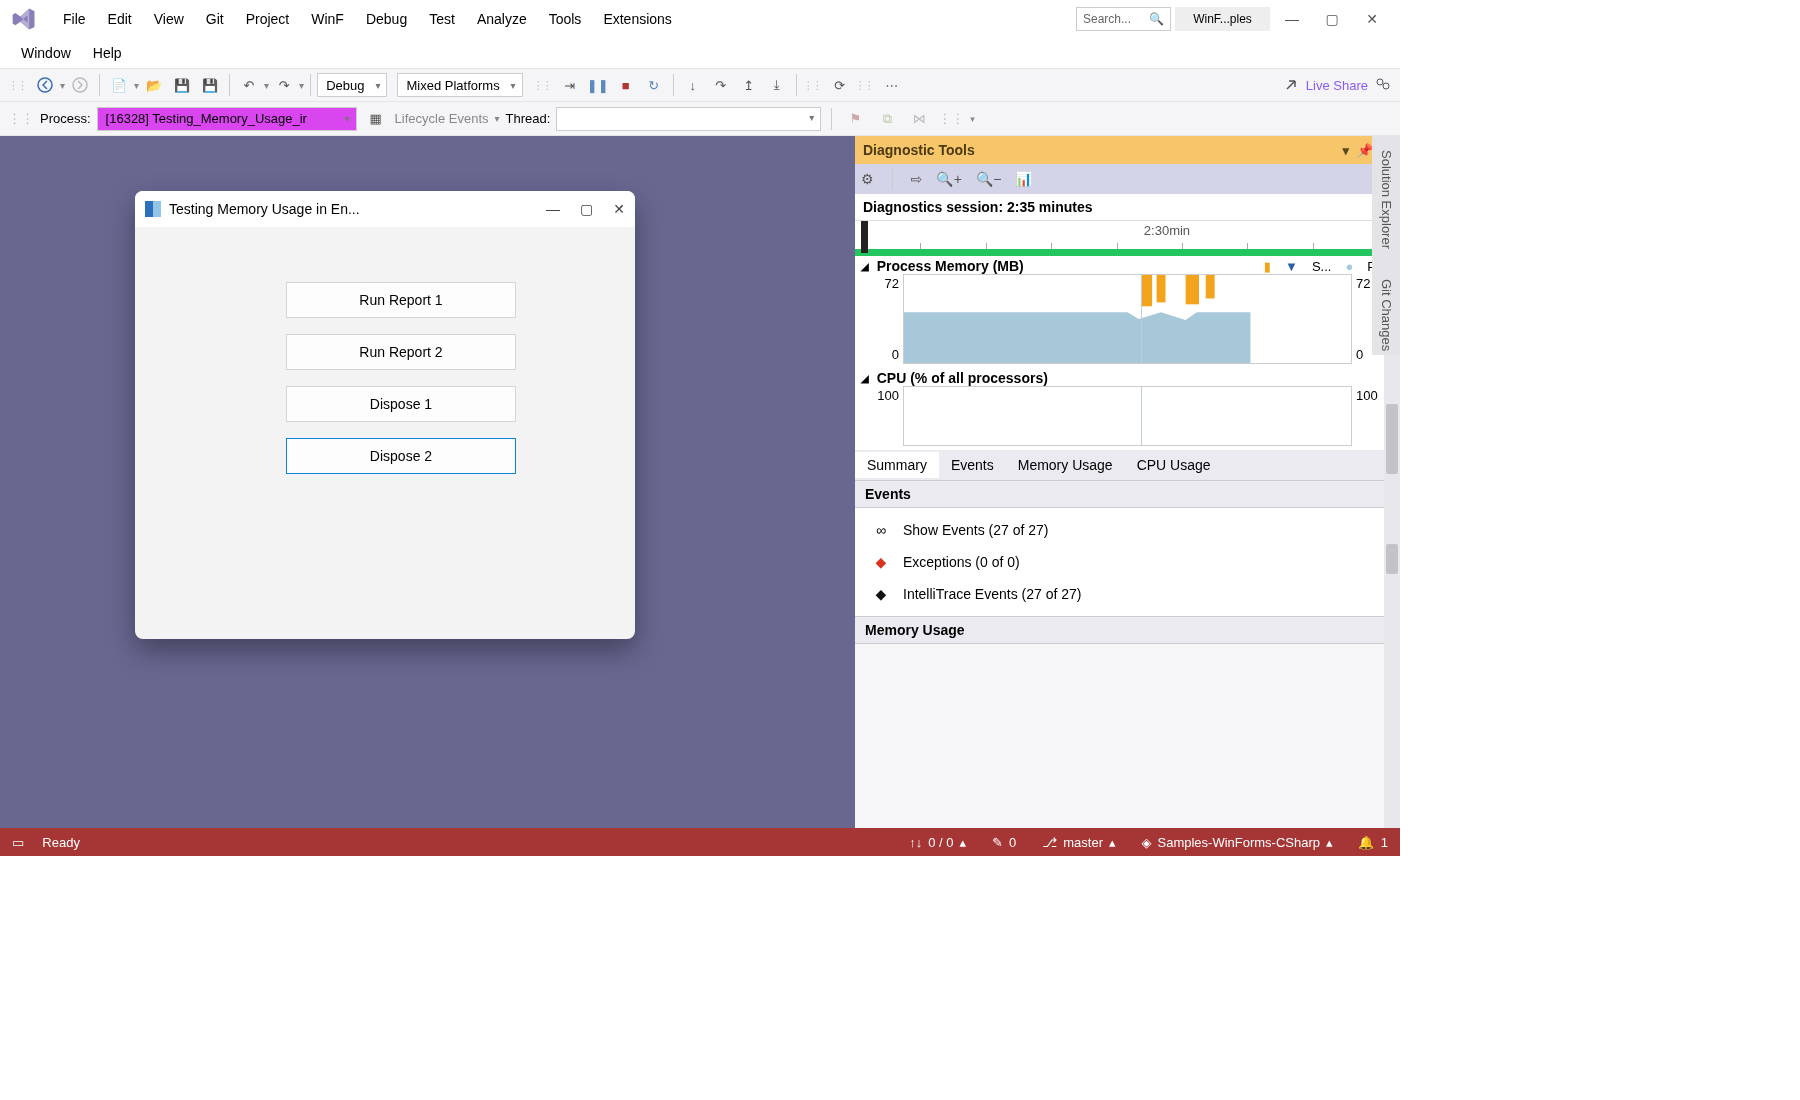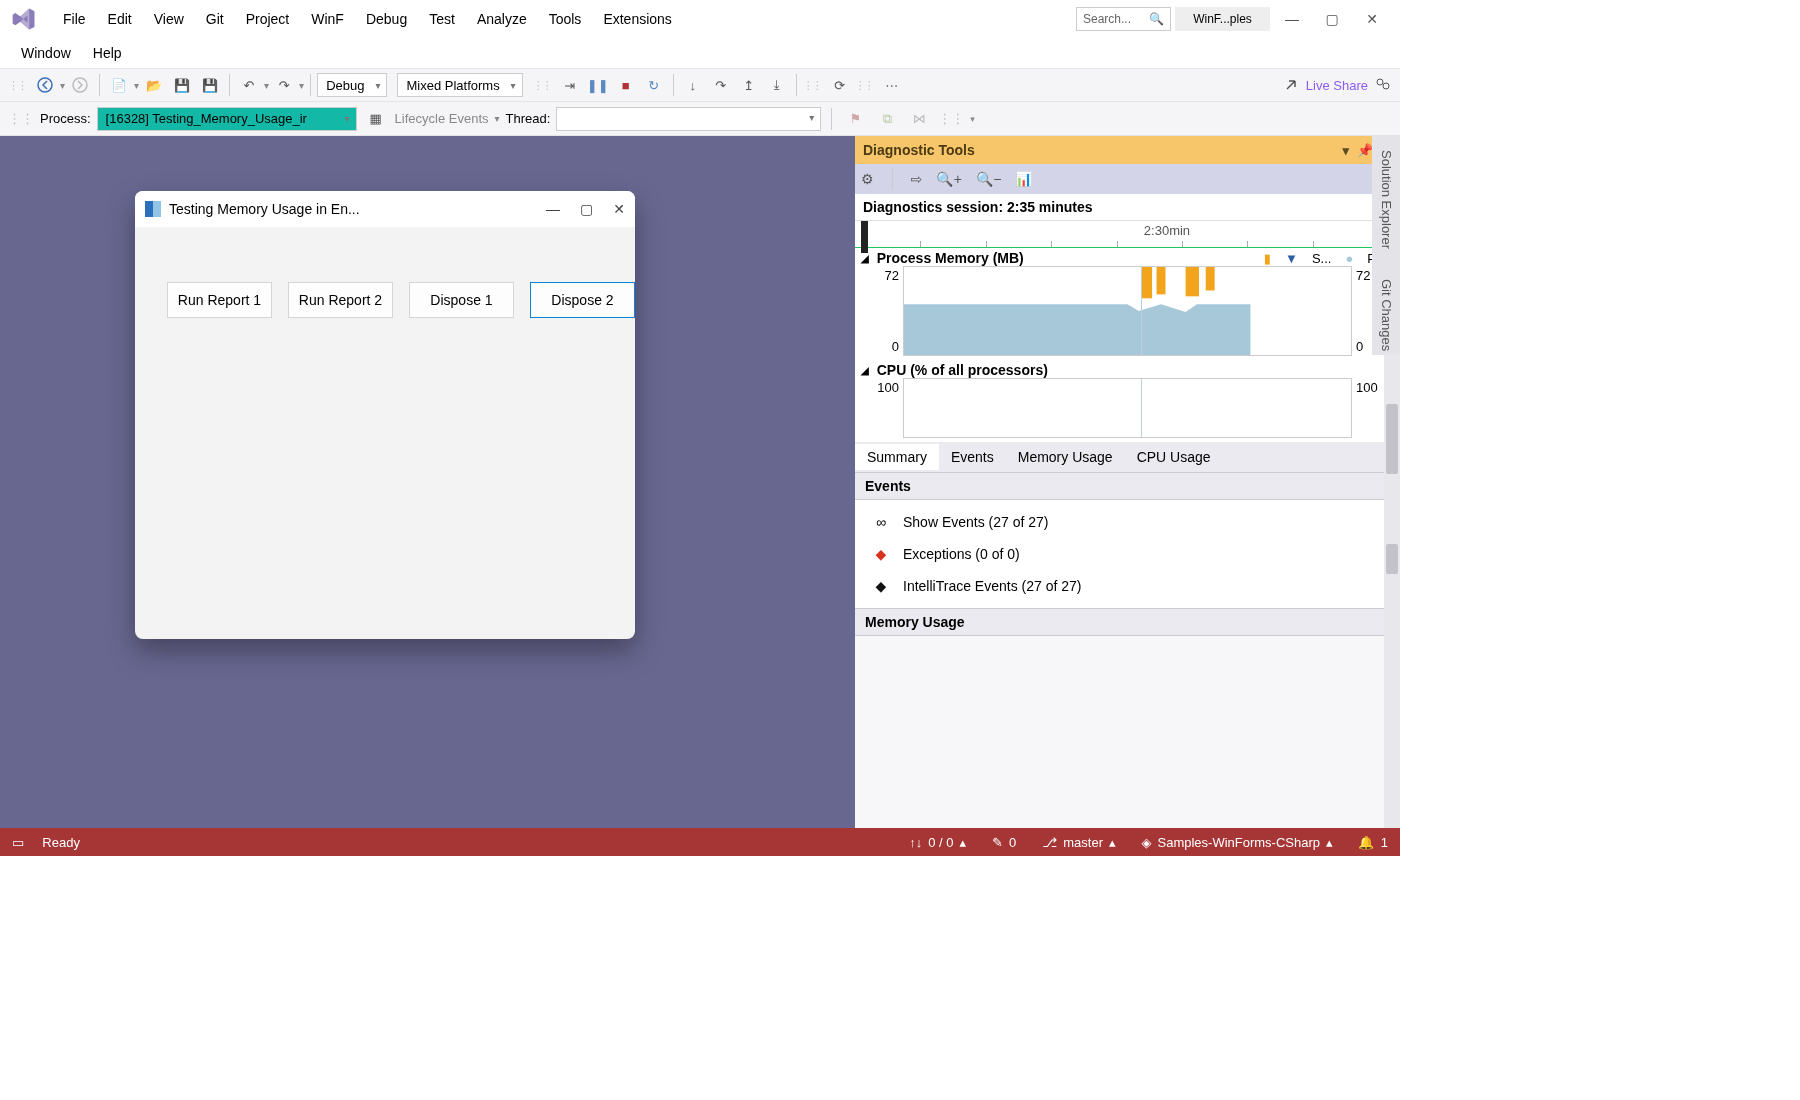--- a/index.html
+++ b/index.html
@@ -19,45 +19,45 @@
 
 .toolbar { height:34px; background:#f5f5f7; border-top:1px solid #e5e5e8; border-bottom:1px solid #e5e5e8; display:flex; align-items:center; padding:0 8px; font-size:13px; gap:2px; }
 .tb-btn { width:26px; height:26px; display:flex; align-items:center; justify-content:center; color:#555; }
 .tb-sep { width:1px; height:22px; background:#ccc; margin:0 4px; }
 .tb-select { height:24px; border:1px solid #ccc; background:#fff; padding:0 22px 0 8px; font-size:13px; position:relative; display:flex; align-items:center; }
 .tb-select::after { content:"▾"; position:absolute; right:6px; color:#777; font-size:10px; }
 .toolbar .grip { color:#bbb; font-size:11px; letter-spacing:-2px; margin-right:4px; }
 .tb-right { margin-left:auto; display:flex; align-items:center; gap:6px; color:#8b5cf6; }
 
 .toolbar2 { height:34px; background:#f5f5f7; border-bottom:1px solid #e5e5e8; display:flex; align-items:center; padding:0 8px; font-size:13px; gap:6px; }
-.process-select { border:1px solid #ccc; background:#14b8a6; height:24px; padding:0 22px 0 8px; font-size:13px; min-width:260px; position:relative; display:flex; align-items:center; }
+.process-select { border:1px solid #ccc; background:#d946ef; height:24px; padding:0 22px 0 8px; font-size:13px; min-width:260px; position:relative; display:flex; align-items:center; }
 .process-select::after { content:"▾"; position:absolute; right:6px; color:#777; font-size:10px; }
 .thread-select { border:1px solid #ccc; background:#fff; height:24px; width:265px; position:relative; }
 .thread-select::after { content:"▾"; position:absolute; right:6px; top:4px; color:#777; font-size:10px; }
 
 
 .workspace { position:absolute; top:136px; left:0; right:0; bottom:28px; background:#686790; }
 
 
 .appwin { position:absolute; left:135px; top:55px; width:500px; height:448px; background:#f3f3f3; border-radius:8px; box-shadow:0 12px 28px rgba(0,0,0,0.35); }
 .appwin-title { height:36px; display:flex; align-items:center; padding:0 10px; background:#fff; border-radius:8px 8px 0 0; }
 .appwin-title .appicon { width:16px; height:16px; background:linear-gradient(90deg,#2c6fbb 50%,#90c5e8 50%); margin-right:8px; }
 .appwin-title .t { font-size:14px; }
 .appwin-title .wbtns { margin-left:auto; display:flex; gap:20px; font-size:14px; color:#444; }
-.appwin-body { padding:55px 0 0 0; display:flex; flex-direction:row; align-items:center; gap:16px;margin-left:32px; }
+.appwin-body { padding:55px 0 0 0; display:flex; flex-direction:column; align-items:center; gap:16px;margin-left:32px; }
 .appbtn { width:230px; height:36px; border:1px solid #d5d5d5; background:#fdfdfd; font-size:14px; display:flex; align-items:center; justify-content:center; }
 .appbtn.focused { border:1px solid #0a84d6; }
 
 
 .diag { position:absolute; right:0; top:0; bottom:0; width:545px; background:#f7f7f9; display:flex; flex-direction:column; }
 .diag-title { height:28px; background:#f7c66b; color:#4b3a12; font-size:14px; font-weight:600; display:flex; align-items:center; padding:0 8px; }
 .diag-title .ticons { margin-left:auto; display:flex; gap:8px; color:#5a4b1f; font-size:13px; }
 .diag-toolbar { height:30px; background:#d4d4e8; display:flex; align-items:center; padding:0 6px; gap:14px; color:#555; font-size:14px; }
 .diag-session { padding:5px 8px; font-size:14px; font-weight:700; background:#fff; }
-.timeline { height:28px; background:#fff; border-top:1px solid #ddd; border-bottom:1px solid #22c55e; position:relative; }
+.timeline { height:36px; background:#fff; border-top:1px solid #ddd; border-bottom:7px solid #22c55e; position:relative; }
 .timeline .mark { position:absolute; top:0; width:7px; height:32px; background:#222; }
 .timeline .lab { position:absolute; top:2px; font-size:13px; color:#555; }
 .timeline .tick { position:absolute; bottom:0; width:1px; height:6px; background:#aaa; }
 
 .chart-sec { background:#fff; padding:2px 6px 4px 6px; }
 .chart-hdr { font-size:14px; font-weight:600; display:flex; align-items:center; gap:8px; }
 .chart-hdr .tri { font-size:10px; }
 .legend-bits { margin-left:auto; display:flex; gap:14px; font-size:13px; font-weight:400; align-items:center; }
 .chart-row { display:flex; height:90px; align-items:stretch; }
 .chart-row .yl,.chart-row .yr { width:42px; display:flex; flex-direction:column; justify-content:space-between; font-size:13px; padding:2px 4px; }

